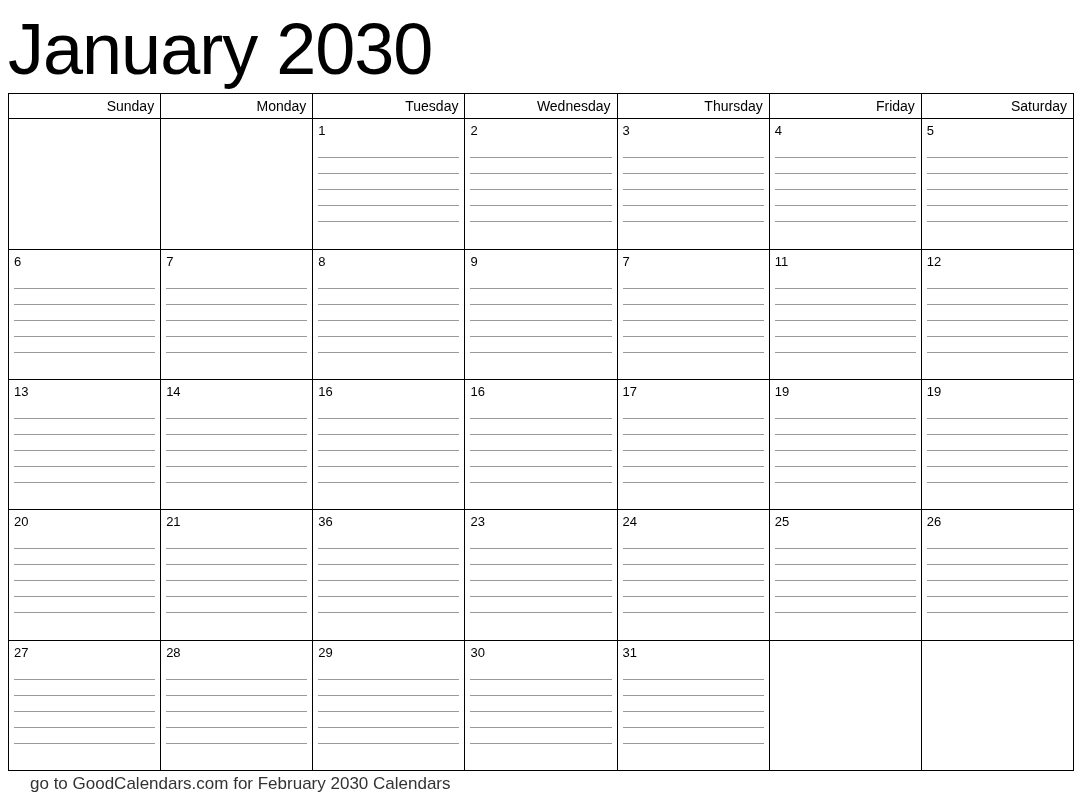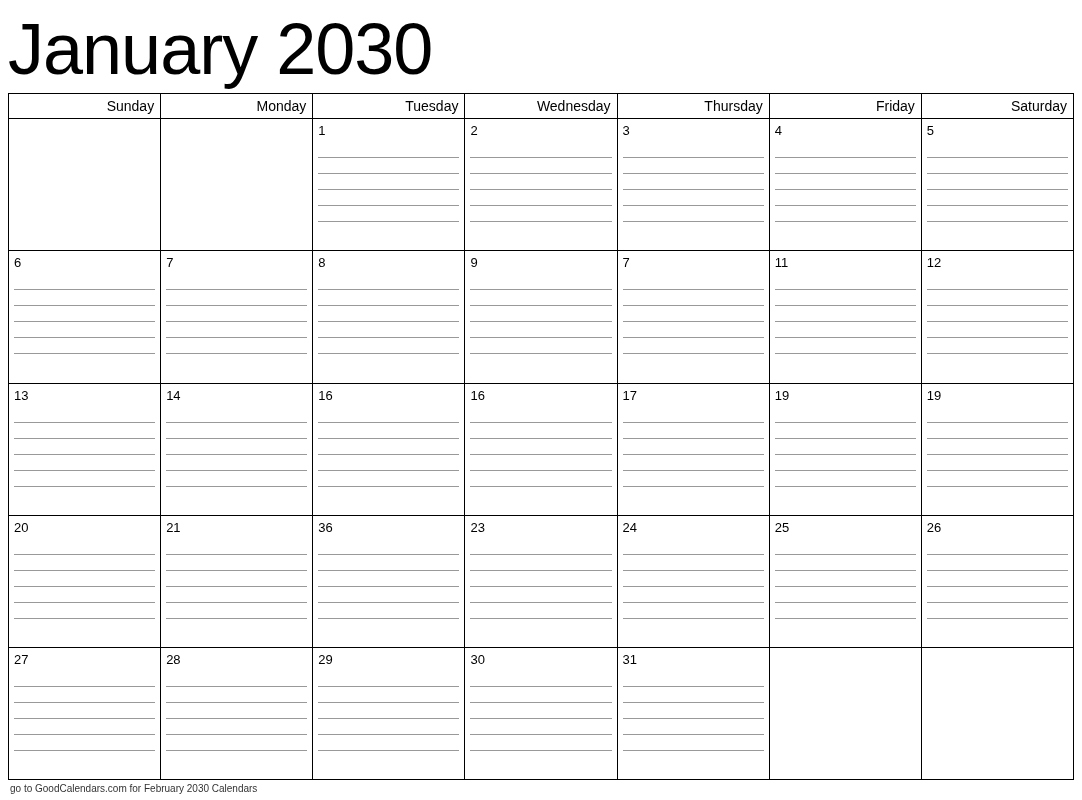--- a/index.html
+++ b/index.html
@@ -75,23 +75,24 @@
       border-bottom: 1px solid #999;
       height: 16px;
       width: 100%;
     }
 
     .empty-cell {
       background: #fff;
     }
 
     .footer-text {
-      font-size: 10px;
+      font-size: 17px;
       color: #333;
       padding: 3px 0 2px 2px;
+      margin-left: 20px;
     }
 
     
     .last-row td {
       height: 130px;
     }
   </style>
 </head>
 <body>
 

